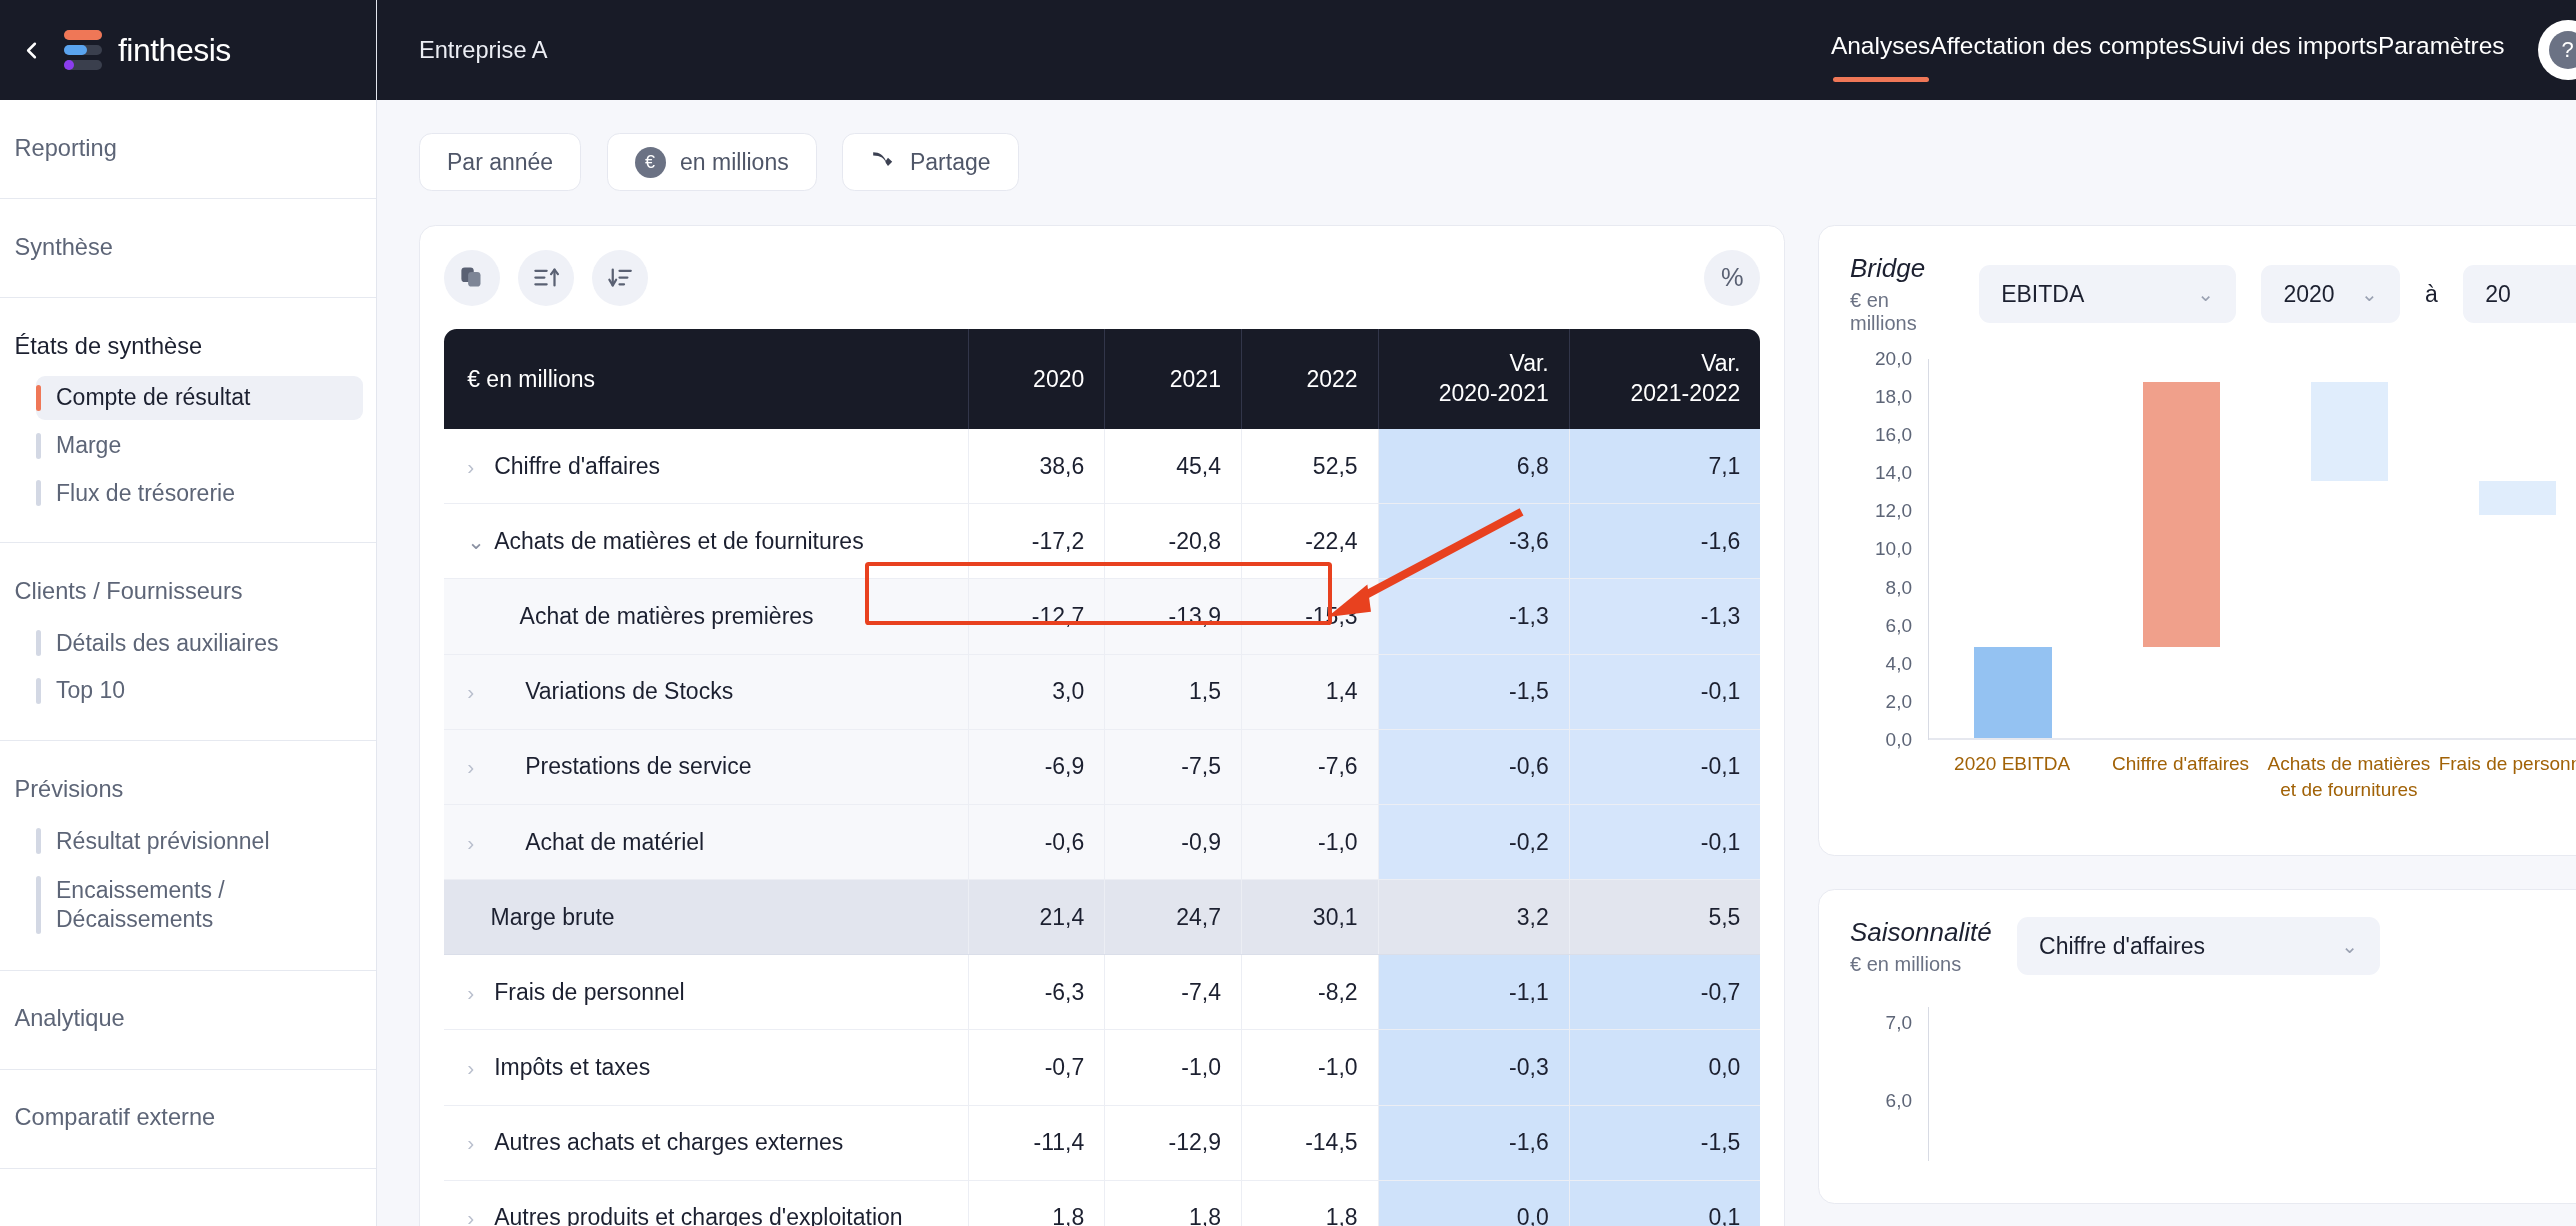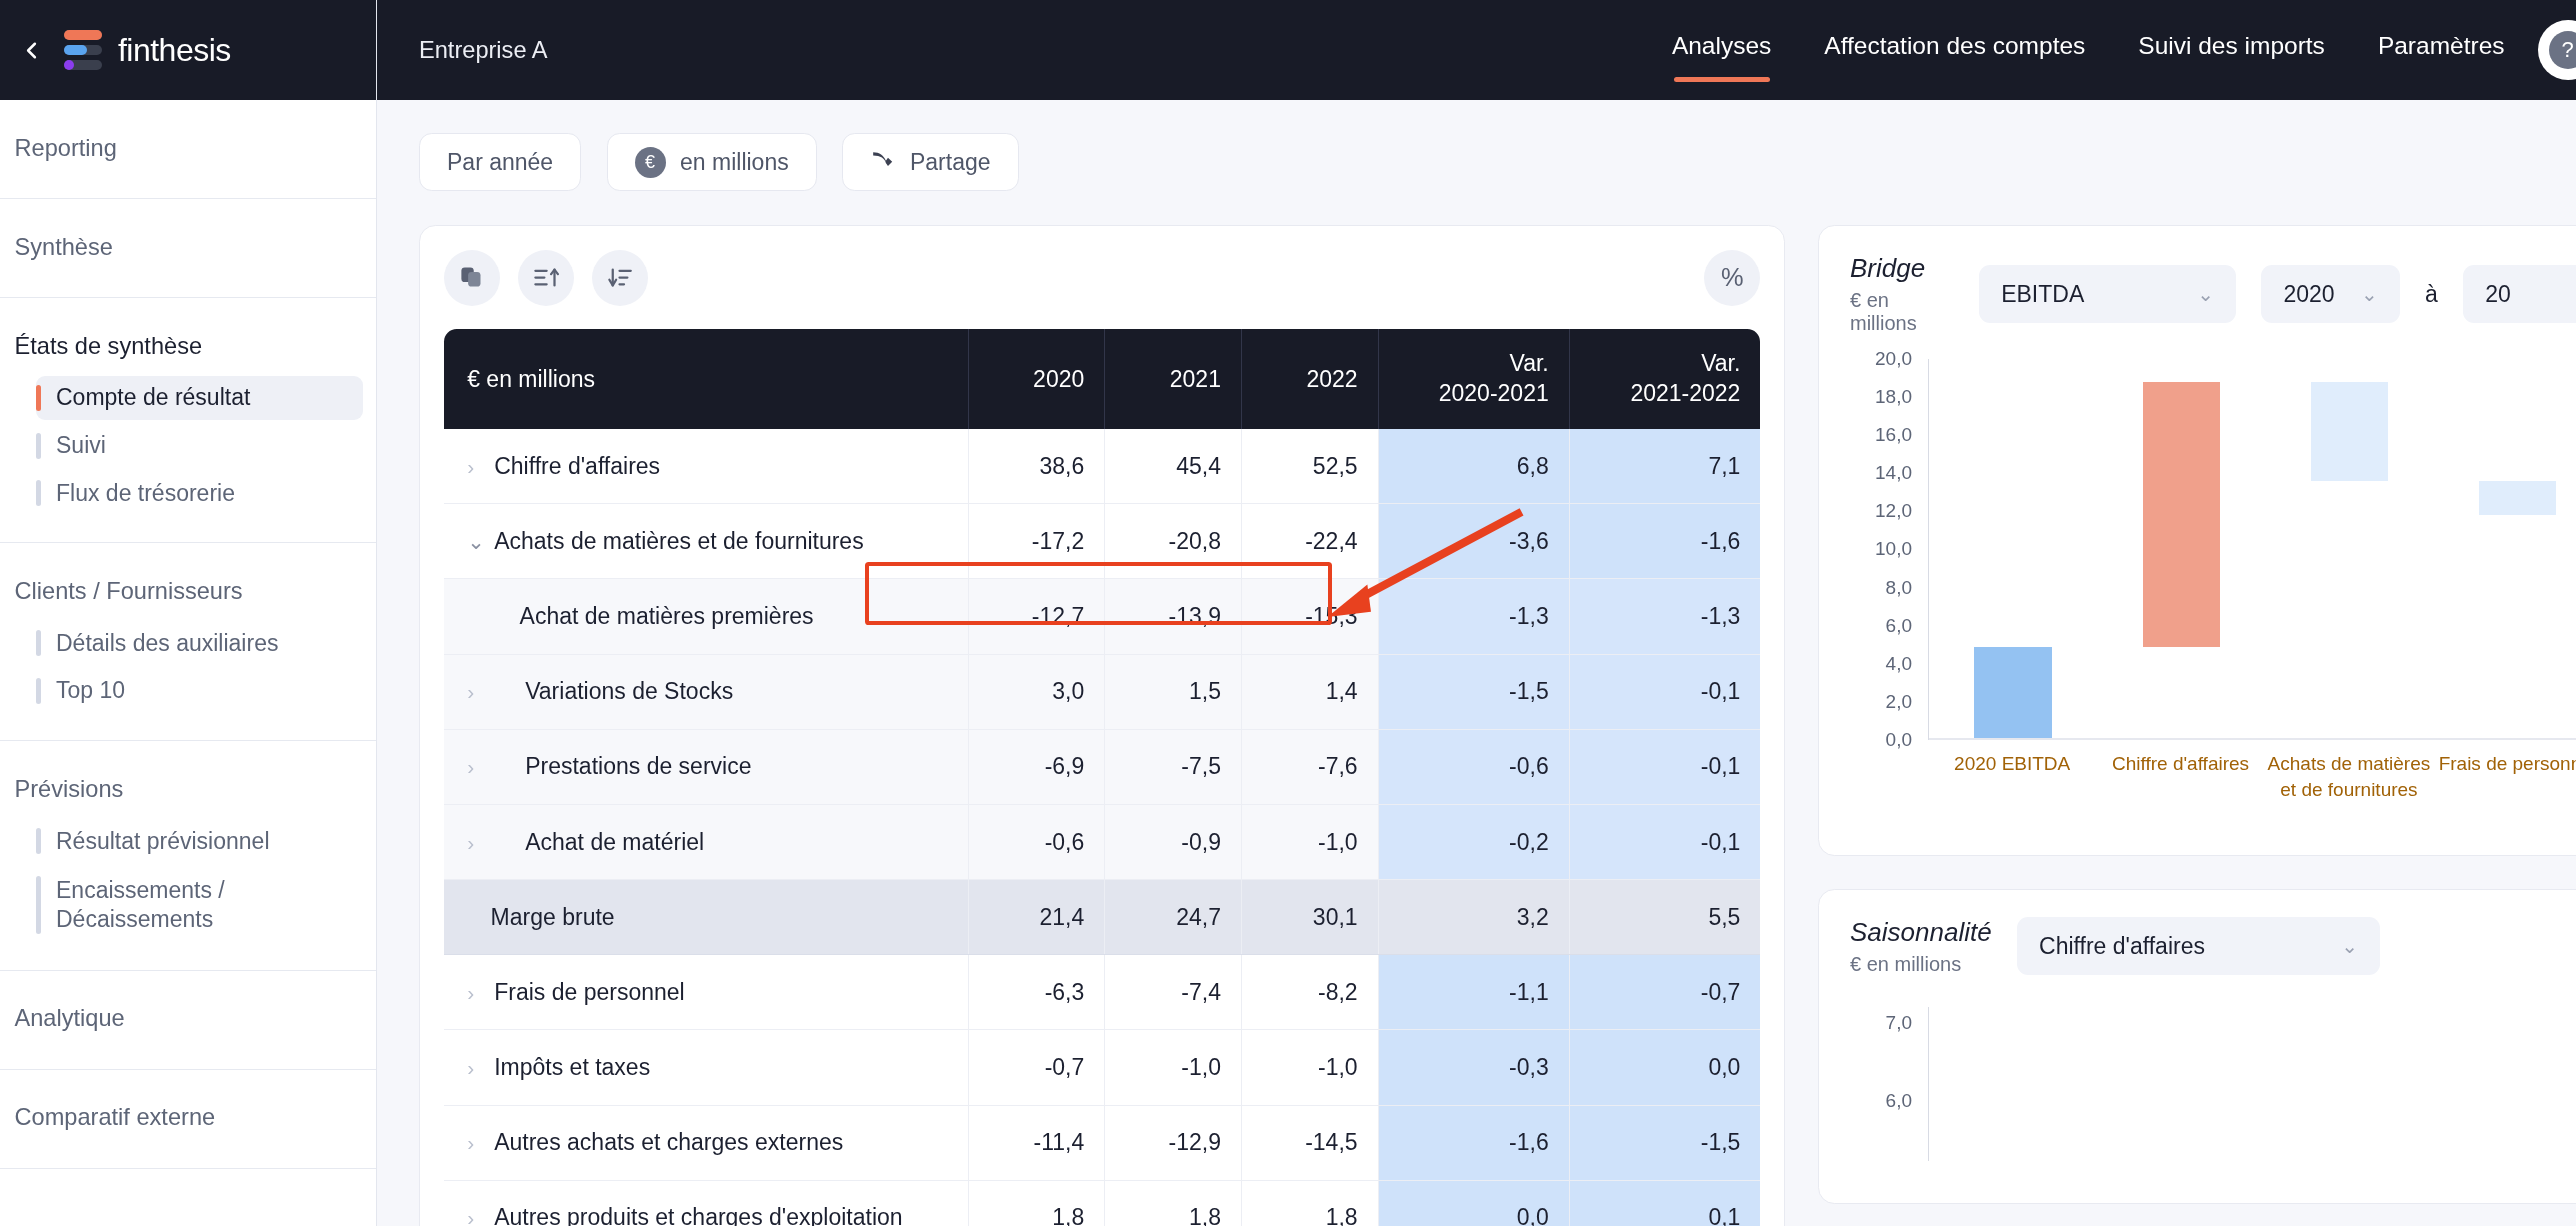--- a/index.html
+++ b/index.html
@@ -59,21 +59,21 @@
   .nav-sub.two-line { height: 76px; }
   .nav-sub.two-line span.lbl { line-height: 1.25; }
 
   
   .main { flex: 1 1 auto; height: 1226px; position: relative; }
   .topbar {
     height: 100px; background: #181b27; display: flex; align-items: center;
     padding: 0 36px 0 42px;
   }
   .company { color: #eceef4; font-size: 23.6px; }
-  .topnav { margin-left: auto; display: flex; align-items: center; gap: 53px; }
+  .topnav { margin-left: auto; display: flex; align-items: center; }
   .topnav-item {
     color: #ffffff; font-size: 24.5px; position: relative; cursor: pointer;
     padding-bottom: 7.3px;
   }
   .topnav-item.active::after {
     content: ""; position: absolute; left: 1.8px; right: 1.8px; bottom: -14.5px;
     height: 5.4px; border-radius: 2.7px; background: #ef7757;
   }
   .help-btn {
     width: 60px; height: 60px; border-radius: 50%; background: #fff;
@@ -237,21 +237,21 @@
           <div class="nav-head">Synthèse</div>
         </div>
         <div class="nav-section">
           <div class="nav-head dark">États de synthèse</div>
           <div class="nav-sub active">
             <span class="bar"></span>
             <span class="lbl">Compte de résultat</span>
           </div>
           <div class="nav-sub">
             <span class="bar"></span>
-            <span class="lbl">Suivi</span>
+            <span class="lbl">Marge</span>
           </div>
           <div class="nav-sub">
             <span class="bar"></span>
             <span class="lbl">Flux de trésorerie</span>
           </div>
         </div>
         <div class="nav-section">
           <div class="nav-head">Clients / Fournisseurs</div>
           <div class="nav-sub">
             <span class="bar"></span>

